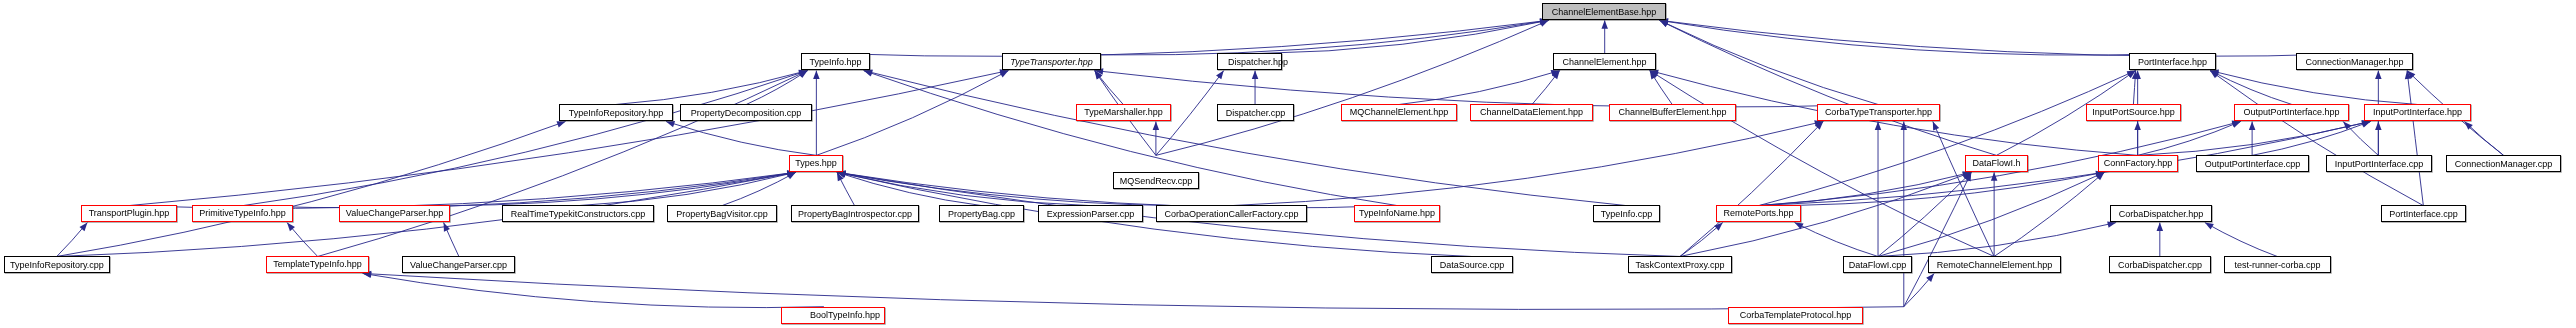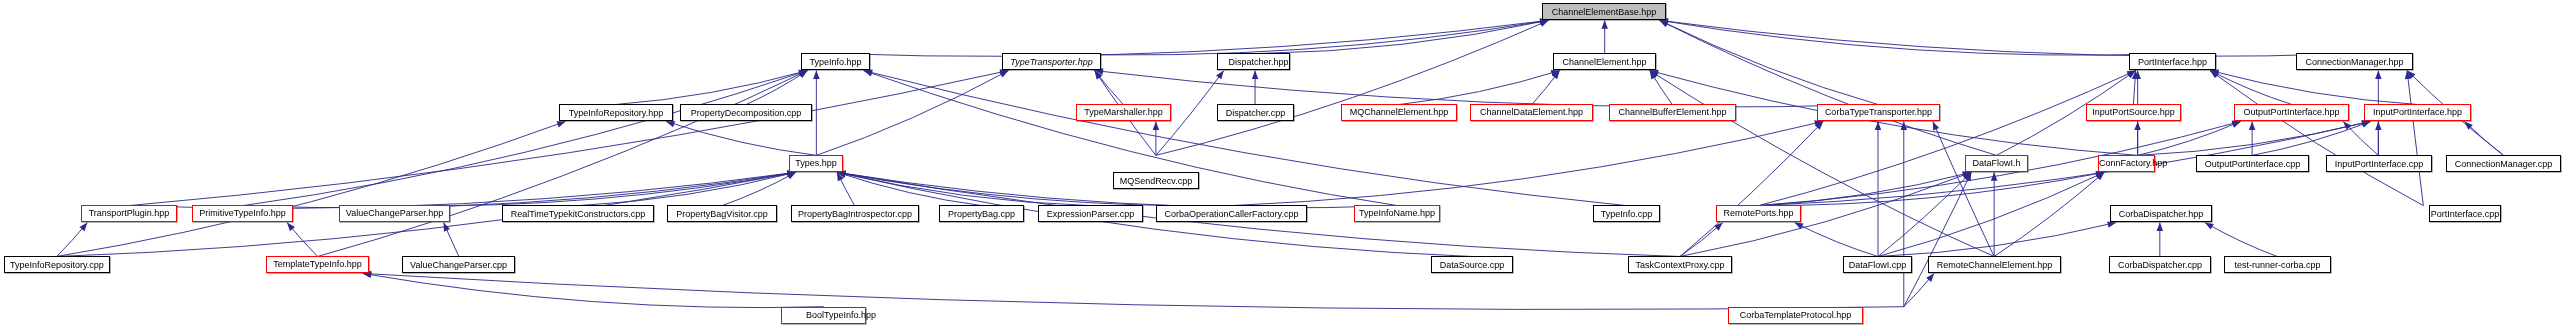--- a/index.html
+++ b/index.html
@@ -216,62 +216,62 @@
       <polygon points="556,419 567.9633731950306,426.1328607021604 569.6597816049756,416.27780116369644" class="arrow"></polygon>
       <path d="M2918.5,470 Q1737.25,489.5 556,419" class="edge"></path>
       <polygon points="556,419 568.6790259941683,424.765613570055 569.2747912745742,414.78337615900017" class="arrow"></polygon>
       <path d="M2918.5,470 Q2941.75,446.825 2965,419" class="edge"></path>
       <polygon points="2965,419 2952.827521438776,425.76984236718545 2960.5012504892675,432.181853164092" class="arrow"></polygon>
     </svg>
   <div id="nodes">
       <div class="node root" style="left: 1542px; top: 3.3px; width: 124px;">ChannelElementBase.hpp</div>
       <div class="node" style="left: 801px; top: 53px; width: 69px;">TypeInfo.hpp</div>
       <div class="node" style="left: 1002px; top: 53px; width: 99px; font-style: italic;">TypeTransporter.hpp</div>
-      <div class="node" style="left: 1217px; top: 53px; width: 73px; padding-left: 10px;">Dispatcher.hpp</div>
+      <div class="node" style="left: 1217px; top: 53px; width: 65px; padding-left: 10px;">Dispatcher.hpp</div>
       <div class="node" style="left: 1553px; top: 53px; width: 103px;">ChannelElement.hpp</div>
       <div class="node" style="left: 2129px; top: 53px; width: 87px;">PortInterface.hpp</div>
       <div class="node" style="left: 2296px; top: 53px; width: 117px;">ConnectionManager.hpp</div>
       <div class="node" style="left: 559px; top: 104px; width: 114px;">TypeInfoRepository.hpp</div>
       <div class="node" style="left: 680px; top: 104px; width: 132px;">PropertyDecomposition.cpp</div>
       <div class="node red" style="left: 1076px; top: 104px; width: 95px;">TypeMarshaller.hpp</div>
       <div class="node" style="left: 1217px; top: 104px; width: 77px;">Dispatcher.cpp</div>
       <div class="node red" style="left: 1341px; top: 104px; width: 116px;">MQChannelElement.hpp</div>
       <div class="node red" style="left: 1470px; top: 104px; width: 123px;">ChannelDataElement.hpp</div>
       <div class="node red" style="left: 1609px; top: 104px; width: 127px;">ChannelBufferElement.hpp</div>
       <div class="node red" style="left: 1817px; top: 104px; width: 123px;">CorbaTypeTransporter.hpp</div>
       <div class="node red" style="left: 2086px; top: 104px; width: 95px;">InputPortSource.hpp</div>
       <div class="node red" style="left: 2234px; top: 104px; width: 115px;">OutputPortInterface.hpp</div>
       <div class="node red" style="left: 2364px; top: 104px; width: 107px;">InputPortInterface.hpp</div>
       <div class="node red" style="left: 789px; top: 155px; width: 54px;">Types.hpp</div>
       <div class="node" style="left: 1113px; top: 172px; width: 86px;">MQSendRecv.cpp</div>
       <div class="node red" style="left: 1965px; top: 155px; width: 63px;">DataFlowI.h</div>
-      <div class="node red" style="left: 2098px; top: 155px; width: 57px;">ConnFactory.hpp</div>
+      <div class="node red" style="left: 2098px; top: 155px; width: 80px;">ConnFactory.hpp</div>
       <div class="node" style="left: 2196px; top: 155px; width: 113px;">OutputPortInterface.cpp</div>
       <div class="node" style="left: 2326px; top: 155px; width: 106px;">InputPortInterface.cpp</div>
       <div class="node" style="left: 2446px; top: 155px; width: 115px;">ConnectionManager.cpp</div>
       <div class="node red" style="left: 81px; top: 205px; width: 96px;">TransportPlugin.hpp</div>
       <div class="node red" style="left: 192px; top: 205px; width: 101px;">PrimitiveTypeInfo.hpp</div>
       <div class="node red" style="left: 339px; top: 205px; width: 111px;">ValueChangeParser.hpp</div>
       <div class="node" style="left: 502px; top: 205px; width: 152px;">RealTimeTypekitConstructors.cpp</div>
       <div class="node" style="left: 667px; top: 205px; width: 110px;">PropertyBagVisitor.cpp</div>
       <div class="node" style="left: 791px; top: 205px; width: 128px; text-align: center;">PropertyBagIntrospector.cpp</div>
       <div class="node" style="left: 939px; top: 205px; width: 85px;">PropertyBag.cpp</div>
       <div class="node" style="left: 1038px; top: 205px; width: 105px;">ExpressionParser.cpp</div>
       <div class="node" style="left: 1156px; top: 205px; width: 151px;">CorbaOperationCallerFactory.cpp</div>
       <div class="node red" style="left: 1354px; top: 205px; width: 86px;">TypeInfoName.hpp</div>
       <div class="node" style="left: 1593px; top: 205px; width: 67px;">TypeInfo.cpp</div>
       <div class="node red" style="left: 1716px; top: 205px; width: 85px;">RemotePorts.hpp</div>
       <div class="node" style="left: 2110px; top: 205px; width: 102px;">CorbaDispatcher.hpp</div>
-      <div class="node" style="left: 2381px; top: 205px; width: 72px; margin-left: 48px;">PortInterface.cpp</div>
+      <div class="node" style="left: 2381px; top: 205px; width: 85px;">PortInterface.cpp</div>
       <div class="node" style="left: 3.9px; top: 256px; width: 106px;">TypeInfoRepository.cpp</div>
       <div class="node red" style="left: 266px; top: 256px; width: 103px;">TemplateTypeInfo.hpp</div>
       <div class="node" style="left: 402px; top: 256px; width: 113px;">ValueChangeParser.cpp</div>
       <div class="node" style="left: 1431px; top: 256px; width: 82px;">DataSource.cpp</div>
       <div class="node" style="left: 1628px; top: 256px; width: 104px;">TaskContextProxy.cpp</div>
       <div class="node" style="left: 1843px; top: 256px; width: 69px;">DataFlowI.cpp</div>
       <div class="node" style="left: 1928px; top: 256px; width: 133px;">RemoteChannelElement.hpp</div>
       <div class="node" style="left: 2109px; top: 256px; width: 102px;">CorbaDispatcher.cpp</div>
       <div class="node" style="left: 2224px; top: 256px; width: 107px;">test-runner-corba.cpp</div>
-      <div class="node red" style="left: 781px; top: 307px; width: 85px; padding-left: 24px;">BoolTypeInfo.hpp</div>
+      <div class="node red" style="left: 781px; top: 307px; width: 104px; padding-left: 24px;">BoolTypeInfo.hpp</div>
       <div class="node red" style="left: 1728px; top: 307px; width: 135px;">CorbaTemplateProtocol.hpp</div>
     </div>
 </div>
 
 
 </body></html>

